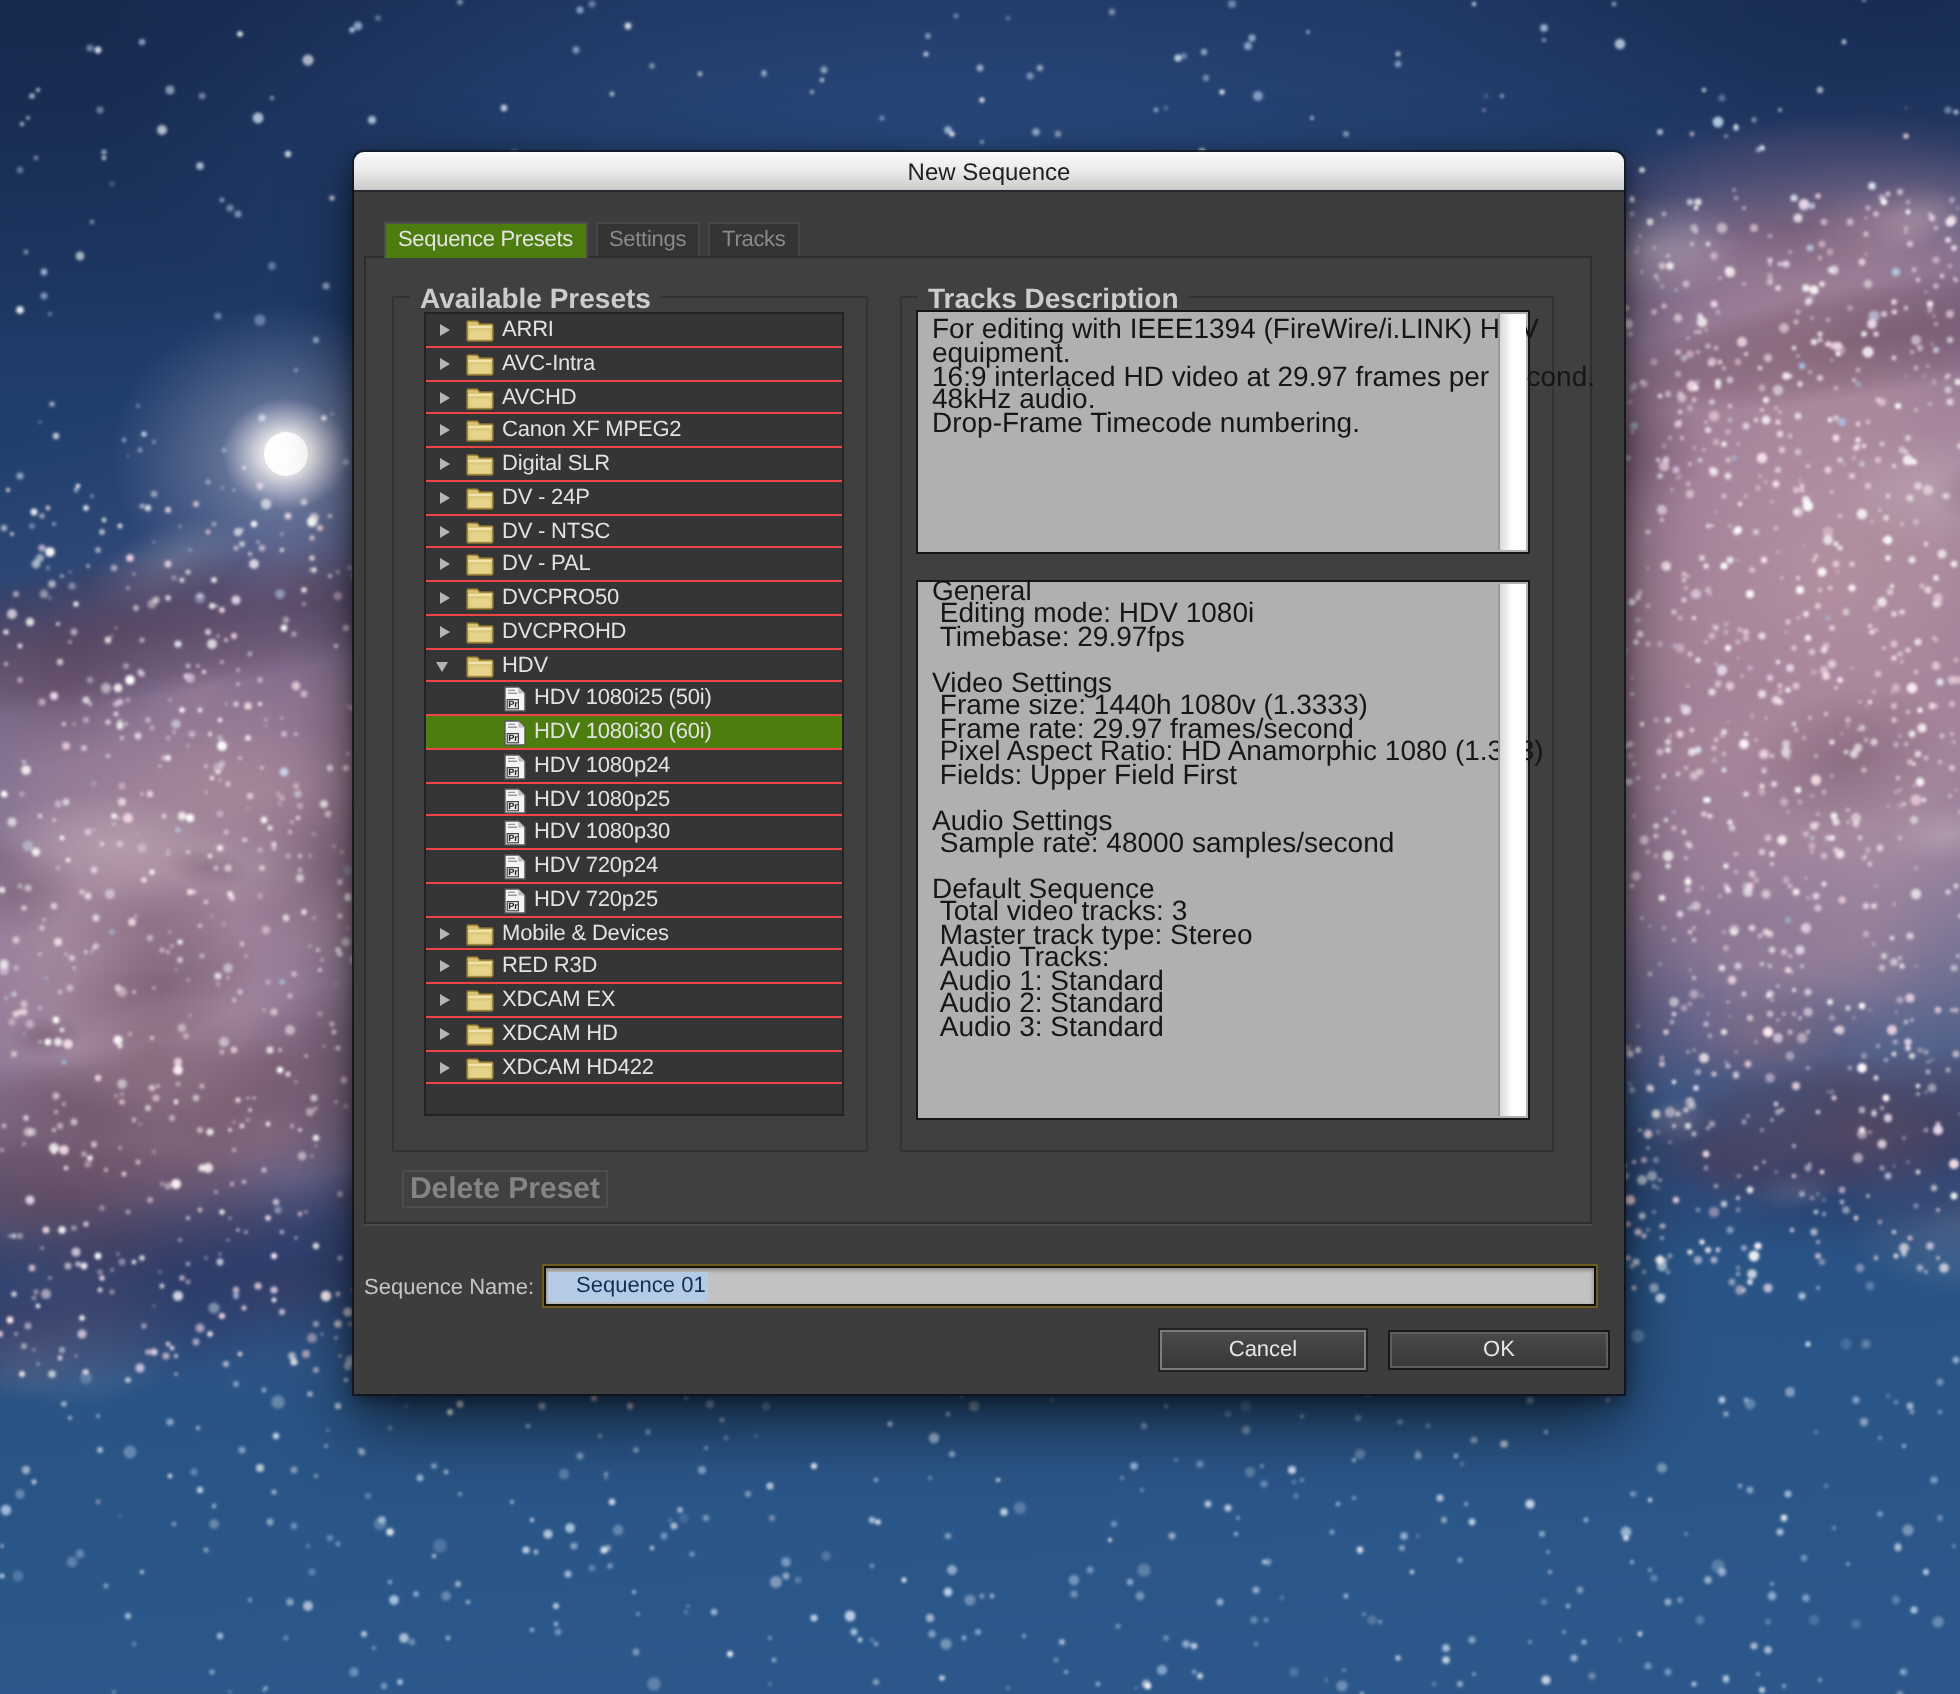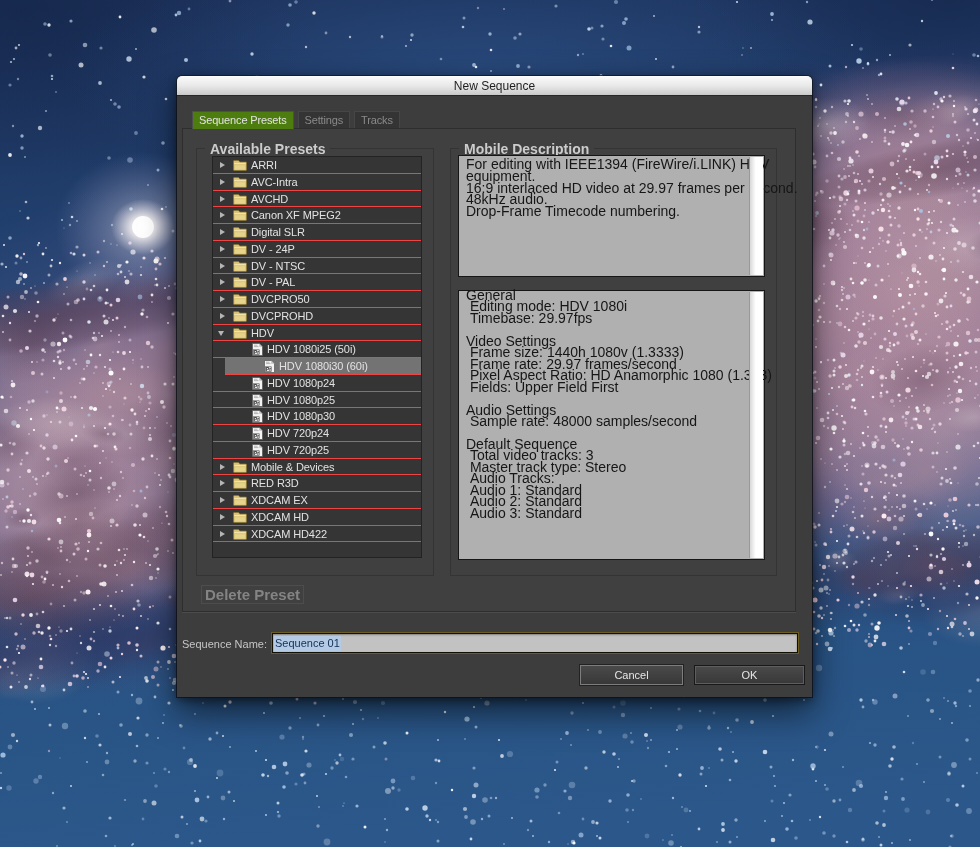--- a/index.html
+++ b/index.html
@@ -29,21 +29,21 @@
 
 .fieldset { position:absolute; border:1px solid #343434; z-index:2; }
 #fs-left { left:19px; top:52px; width:238px; height:428px; }
 #fs-right { left:273px; top:52px; width:327px; height:428px; }
 .fslabel { position:absolute; left:8px; top:-7px; background:#404040; padding:0 5px;
   font-size:14px; font-weight:bold; color:#cccccc; white-space:nowrap; line-height:14px; }
 
 #tree { position:absolute; left:35px; top:60px; width:210px; height:402px;
   background:#353535; border:1px solid #232323; z-index:2; overflow:hidden; }
 .row { position:relative; height:16.75px; border-bottom:1px solid #ef4444; background:#353535; }
-.row.selected { background:#737373;margin-left:12px; }
+.row.selected { background:#4d7c0f; }
 .row .tri { position:absolute; left:7px; top:5px; width:0; height:0;
   border-left:5px solid #b5b5b5; border-top:3.5px solid transparent; border-bottom:3.5px solid transparent; }
 .row .tri.open { left:5px; top:6px; border-top:5px solid #b5b5b5; border-left:3.5px solid transparent; border-right:3.5px solid transparent; border-bottom:none; }
 .row .label { position:absolute; left:38px; top:0; font-size:11px; letter-spacing:-0.1px; line-height:16px; color:#e2e2e2; white-space:nowrap; }
 .row.child .label { left:54px; }
 
 .foldericon { position:absolute; left:20px; top:3px; width:14px; height:11px; }
 .row.child .pricon { position:absolute; left:39px; top:2px; width:11px; height:13px; }
 
 .descbox { position:absolute; background:#b0b0b0; border:1px solid #161616; z-index:2; }
@@ -56,21 +56,21 @@
 
 #delbtn { position:absolute; left:24px; top:489px; width:103px; height:19px;
   border:1px solid #4d4d4d; color:#848484; font-size:15px; font-weight:bold;
   text-align:center; line-height:18px; z-index:4; }
 
 #seqlabel { position:absolute; left:0px; top:542px; width:90px; text-align:right; font-size:11px; color:#c6c6c6; }
 #seqinput { position:absolute; left:95px; top:537px; width:526px; height:20px;
   background:#c2c2c2; border:1px solid #151005;
   box-shadow:0 0 0 1px #6e5d20, inset 0 1px 2px rgba(0,0,0,0.35);
   font-size:11px; line-height:18px; }
-#seqinput .sel { background:#b5cbe5; color:#113055; padding:1px 1px 2px 1px; margin-left:1px; }
+#seqinput .sel { background:#b5cbe5; color:#113055; padding:1px 1px 2px 14px; margin-left:1px; }
 
 .btn { position:absolute; top:569px; height:20px; font-size:11px; color:#e6e6e6;
   text-align:center; line-height:19px;
   background:linear-gradient(#4a4a4a,#383838); }
 #cancelbtn { left:403px; width:103px; border:1px solid #7d7d7d; box-shadow:0 0 0 1px #222; }
 #okbtn { left:517px; width:111px; border:1px solid #191919; box-shadow:inset 0 0 0 1px #5e5e5e; }
 
 </style></head>
 <body>
 <div id="wrap">
@@ -2395,21 +2395,21 @@
     <div class="tabs">
       <div class="tab active">Sequence Presets</div>
       <div class="tab">Settings</div>
       <div class="tab">Tracks</div>
     </div>
     <div id="panel"></div>
     <div class="fieldset" id="fs-left">
           <span class="fslabel">Available Presets</span>
         </div>
     <div class="fieldset" id="fs-right">
-          <span class="fslabel">Mobile Description</span>
+          <span class="fslabel">Tracks Description</span>
         </div>
     <div id="tree">
           <div class="row">
             <div class="tri"></div>
             <svg class="foldericon" viewBox="0 0 14 11">
               <path d="M0.5 2.5 L0.5 1.2 Q0.5 0.5 1.2 0.5 L5.2 0.5 Q5.8 0.5 6.1 1.0 L6.8 2.0 L13 2.0 Q13.5 2.0 13.5 2.6 L13.5 9.8 Q13.5 10.5 12.8 10.5 L1.2 10.5 Q0.5 10.5 0.5 9.8 Z" fill="#d9c173" stroke="#8a7430" stroke-width="0.7"></path>
               <path d="M1.2 4.0 L12.8 4.0 L12.8 2.9 L1.2 2.9 Z" fill="#efe3ab"></path>
               <rect x="1.8" y="5.2" width="10.4" height="4.4" fill="#e6d38c"></rect>
               <path d="M1.3 4.5 L12.7 4.5" stroke="#e0ca7e" stroke-width="0.9"></path>
             </svg>

